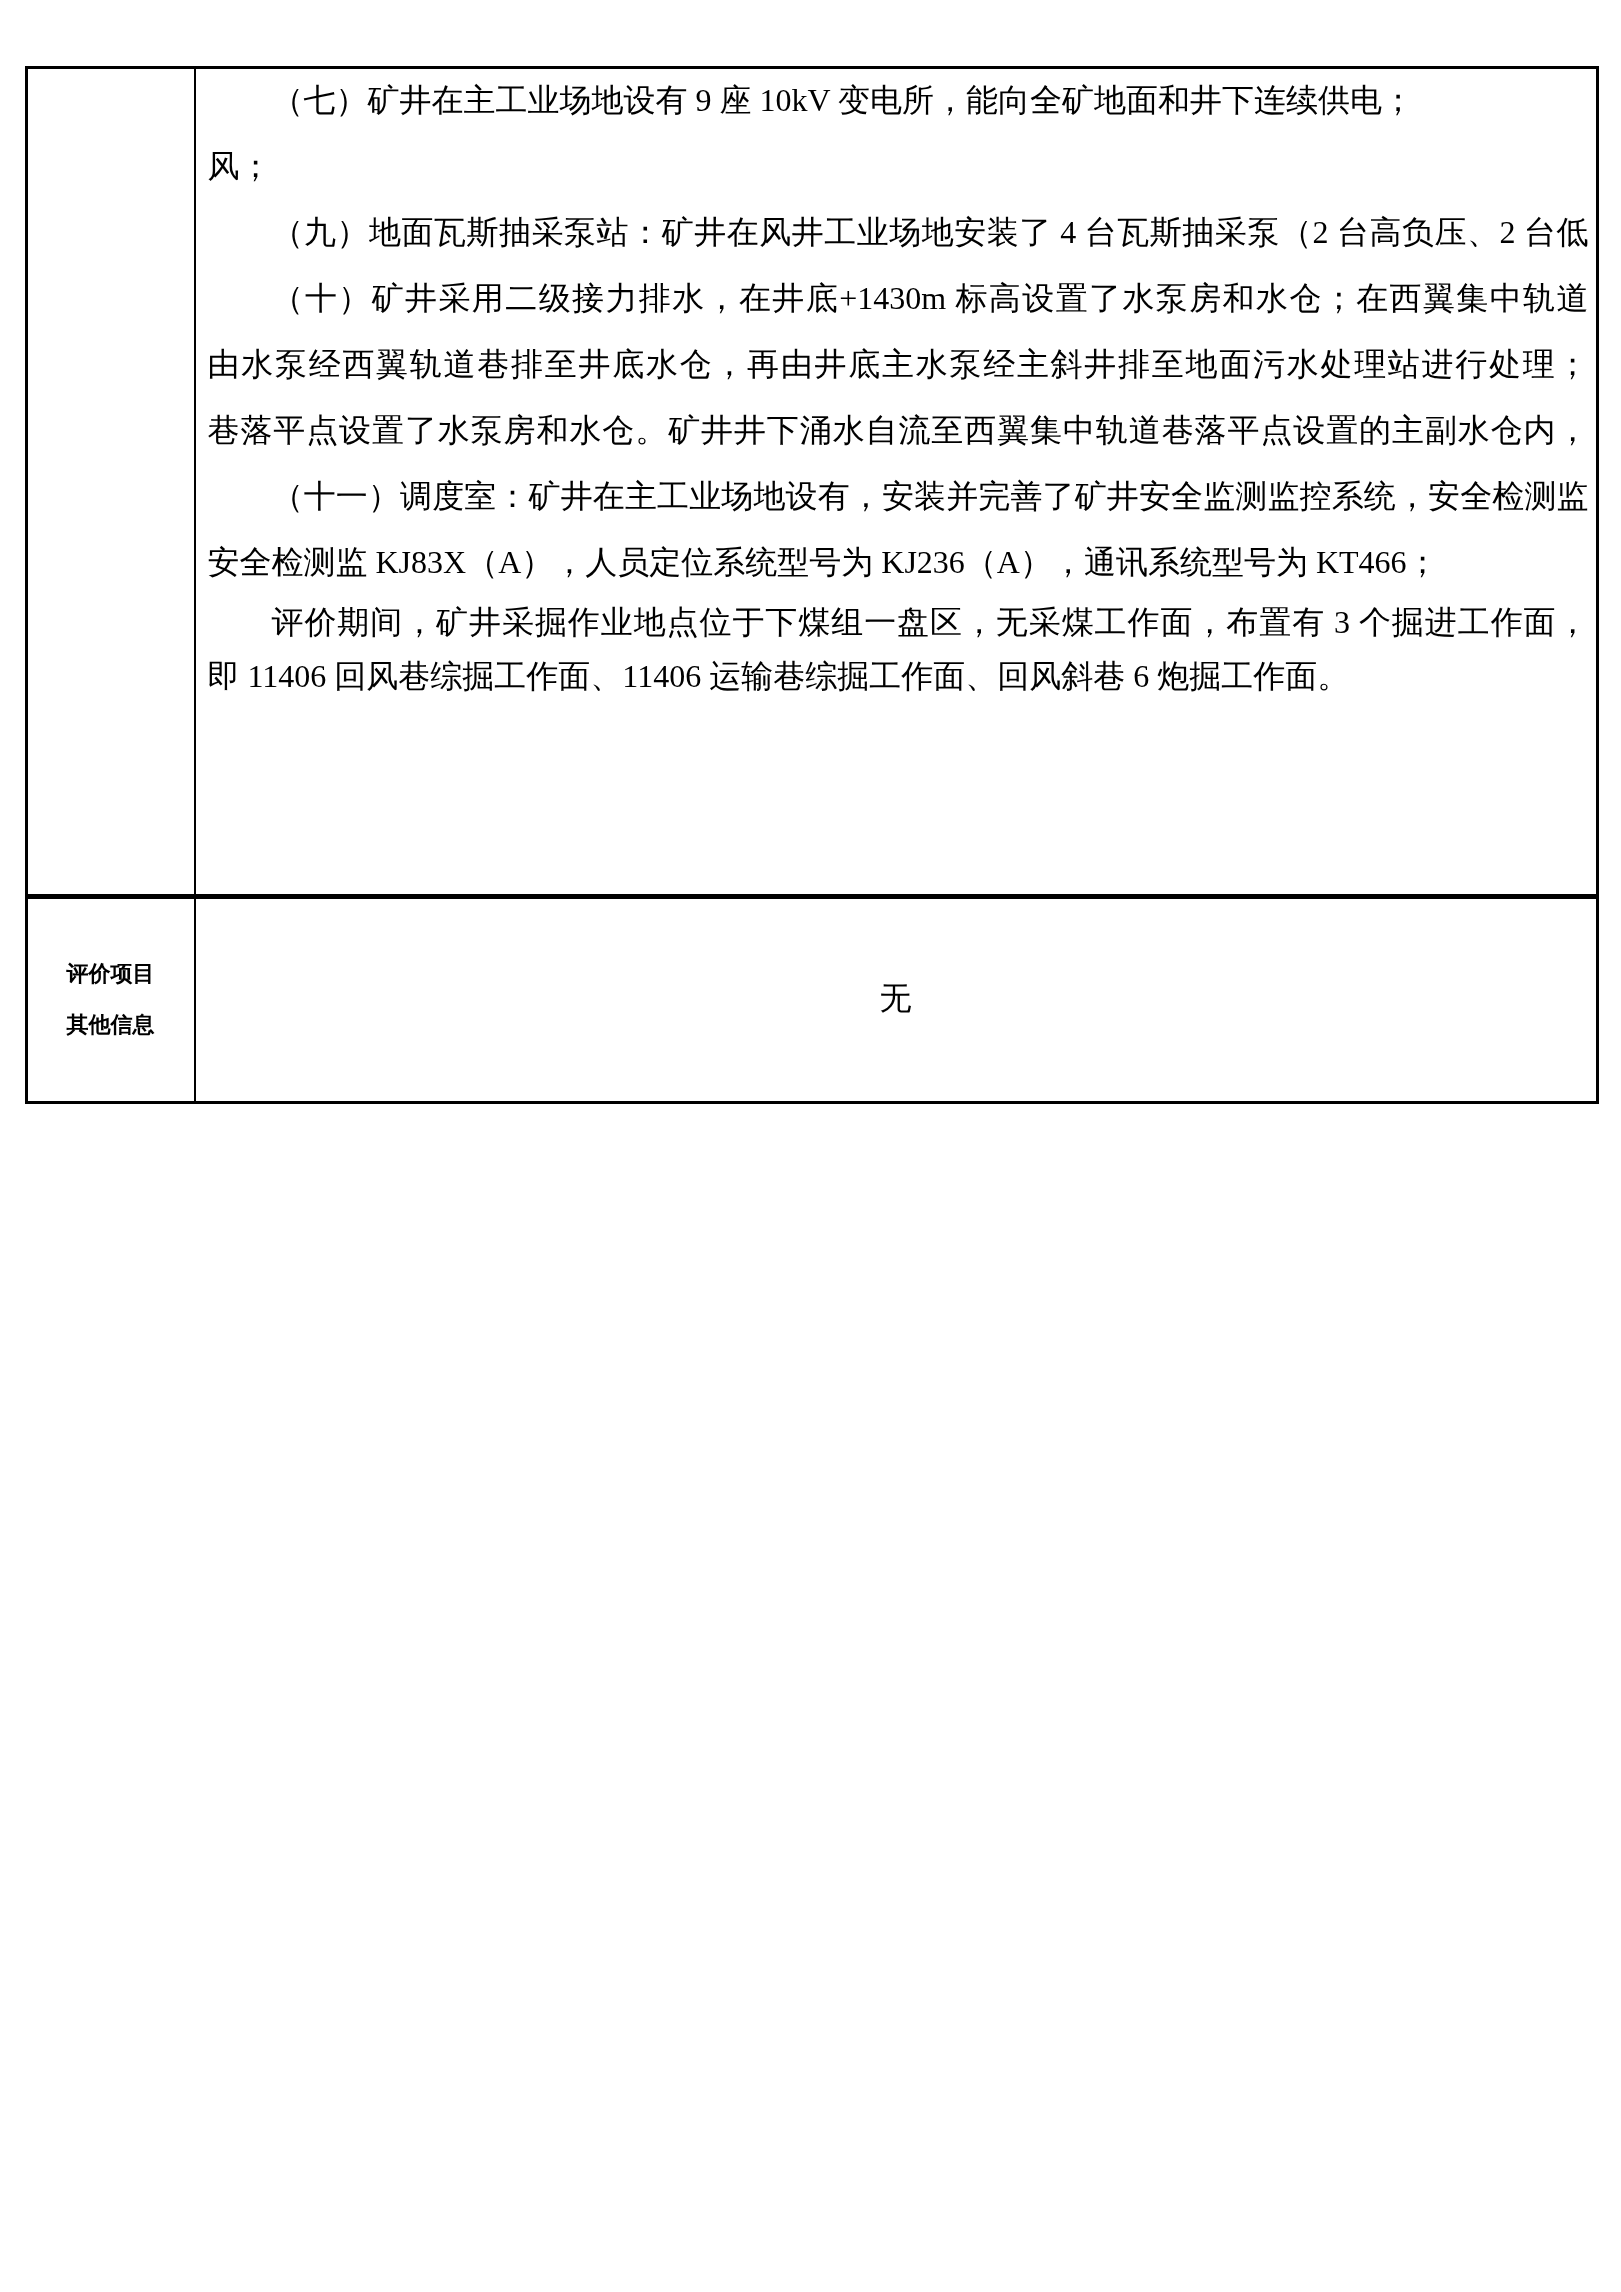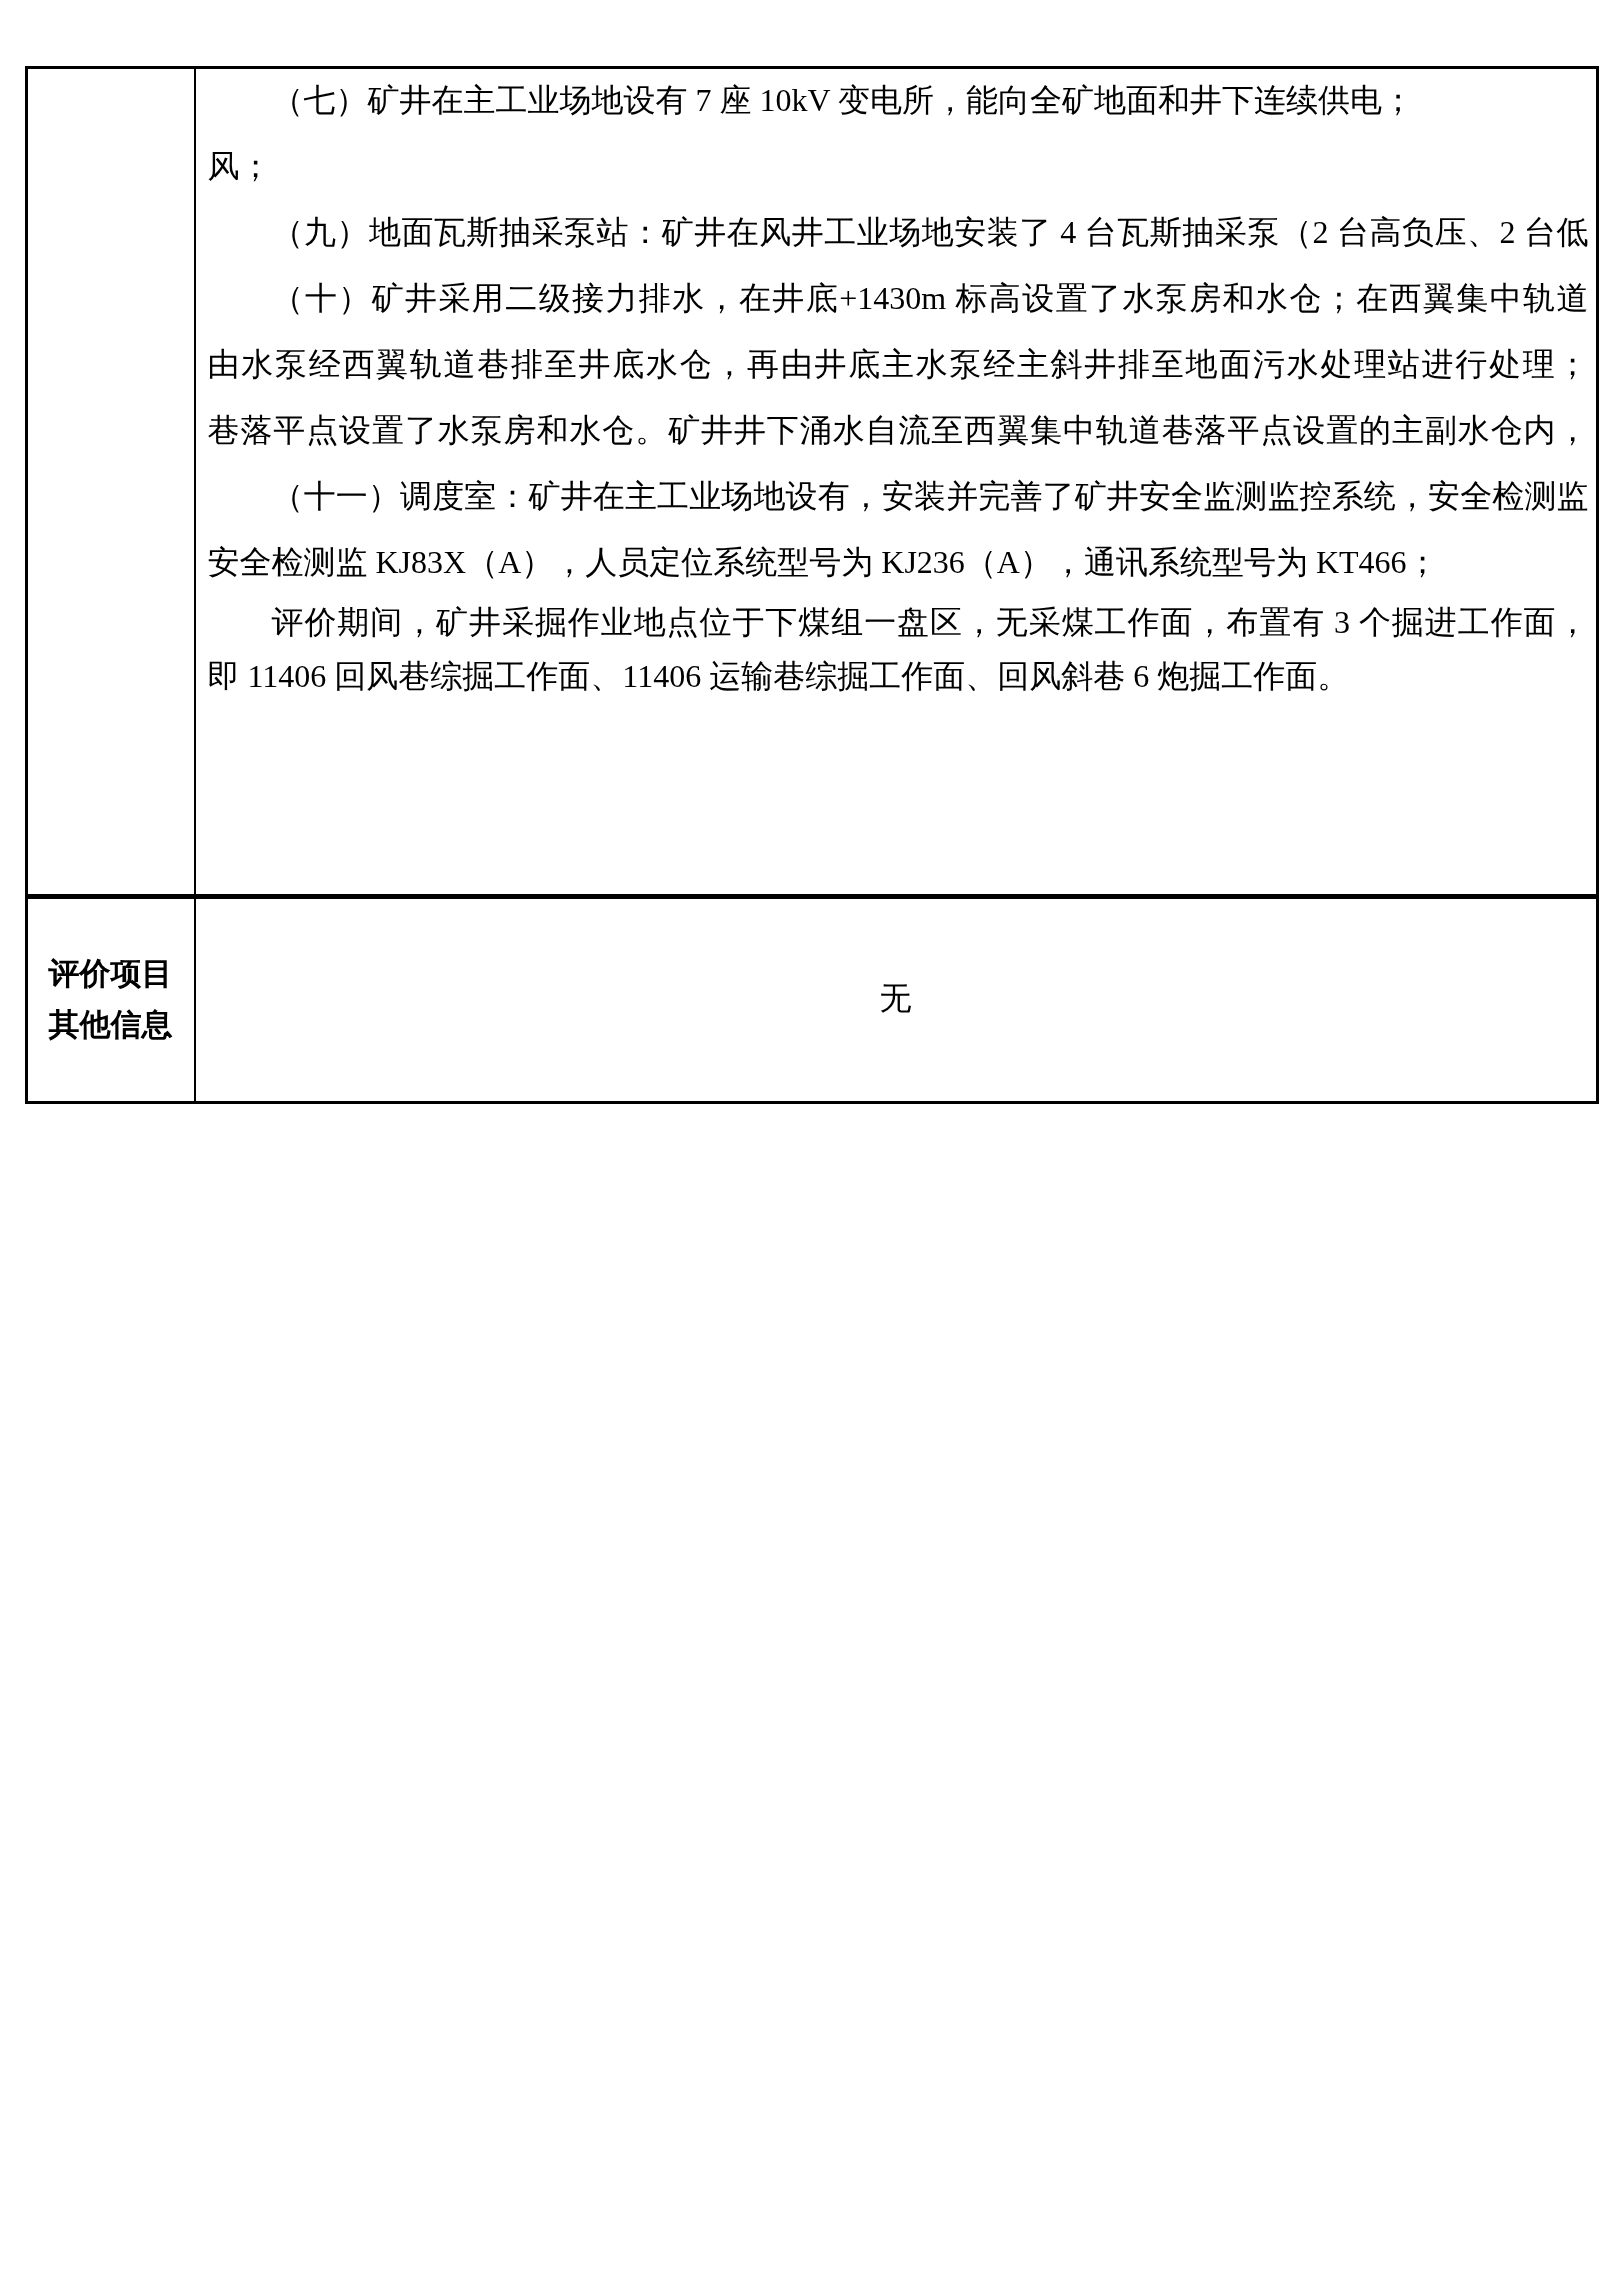--- a/index.html
+++ b/index.html
@@ -71,21 +71,21 @@
     left: 0;
     top: 830px;
     width: 166px;
     height: 200px;
     display: flex;
     flex-direction: column;
     align-items: center;
     justify-content: center;
     font-family: "Liberation Sans", "DejaVu Sans", sans-serif;
     font-weight: bold;
-    font-size: 31px;
+    font-size: 22px;
     line-height: 51px;
   }
   .other-info-value-cell {
     position: absolute;
     left: 168px;
     top: 830px;
     right: 0;
     height: 200px;
     display: flex;
     align-items: center;
@@ -96,21 +96,21 @@
 </head>
 <body>
 
 <div class="page">
   <div class="report-table">
 
     <div class="col-divider"></div>
     <div class="row-divider"></div>
 
     <div class="continuation-cell">
-      <div class="text-line first indent">（七）矿井在主工业场地设有 7 座 10kV 变电所，能向全矿地面和井下连续供电；</div>
+      <div class="text-line first indent">（七）矿井在主工业场地设有 9 座 10kV 变电所，能向全矿地面和井下连续供电；</div>
       <div class="text-line">风；</div>
       <div class="text-line indent justify">（九）地面瓦斯抽采泵站：矿井在风井工业场地安装了 4 台瓦斯抽采泵（2 台高负压、2 台低</div>
       <div class="text-line indent justify">（十）矿井采用二级接力排水，在井底+1430m 标高设置了水泵房和水仓；在西翼集中轨道</div>
       <div class="text-line justify">由水泵经西翼轨道巷排至井底水仓，再由井底主水泵经主斜井排至地面污水处理站进行处理；</div>
       <div class="text-line justify">巷落平点设置了水泵房和水仓。矿井井下涌水自流至西翼集中轨道巷落平点设置的主副水仓内，</div>
       <div class="text-line indent justify">（十一）调度室：矿井在主工业场地设有，安装并完善了矿井安全监测监控系统，安全检测监</div>
       <div class="text-line">安全检测监 KJ83X（A），人员定位系统型号为 KJ236（A），通讯系统型号为 KT466；</div>
       <div class="text-line tight indent justify">评价期间，矿井采掘作业地点位于下煤组一盘区，无采煤工作面，布置有 3 个掘进工作面，</div>
       <div class="text-line tight">即 11406 回风巷综掘工作面、11406 运输巷综掘工作面、回风斜巷 6 炮掘工作面。</div>
     </div>

